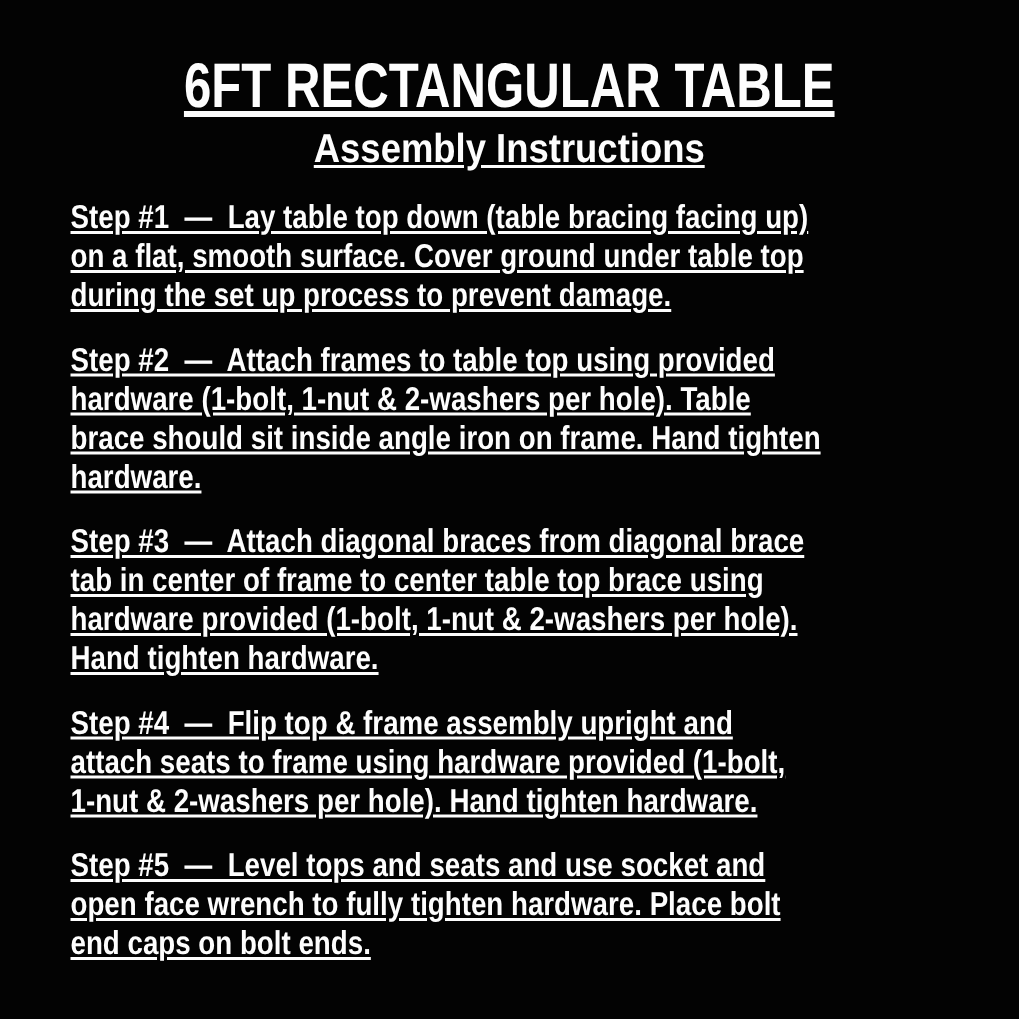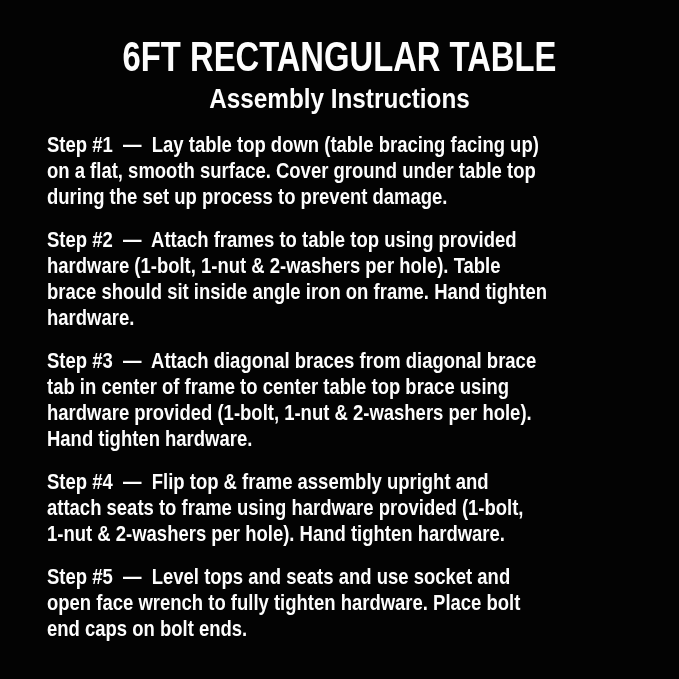--- a/index.html
+++ b/index.html
@@ -6,21 +6,21 @@
   body {
     width: 679px;
     height: 679px;
     background: #030303;
     overflow: hidden;
     font-family: "Liberation Sans", sans-serif;
     color: #fdfdfd;
     font-weight: 700;
     -webkit-font-smoothing: antialiased;
   }
-  .sheet { padding-top: 34px; }
+  .sheet { padding-top: 34px; text-decoration: underline; }
   .title {
     margin: 0;
     font-size: 42px;
     line-height: 46px;
     text-align: center;
     letter-spacing: 0px;
     transform: scaleX(0.78);
     transform-origin: 50% 50%;
     white-space: nowrap;
   }

